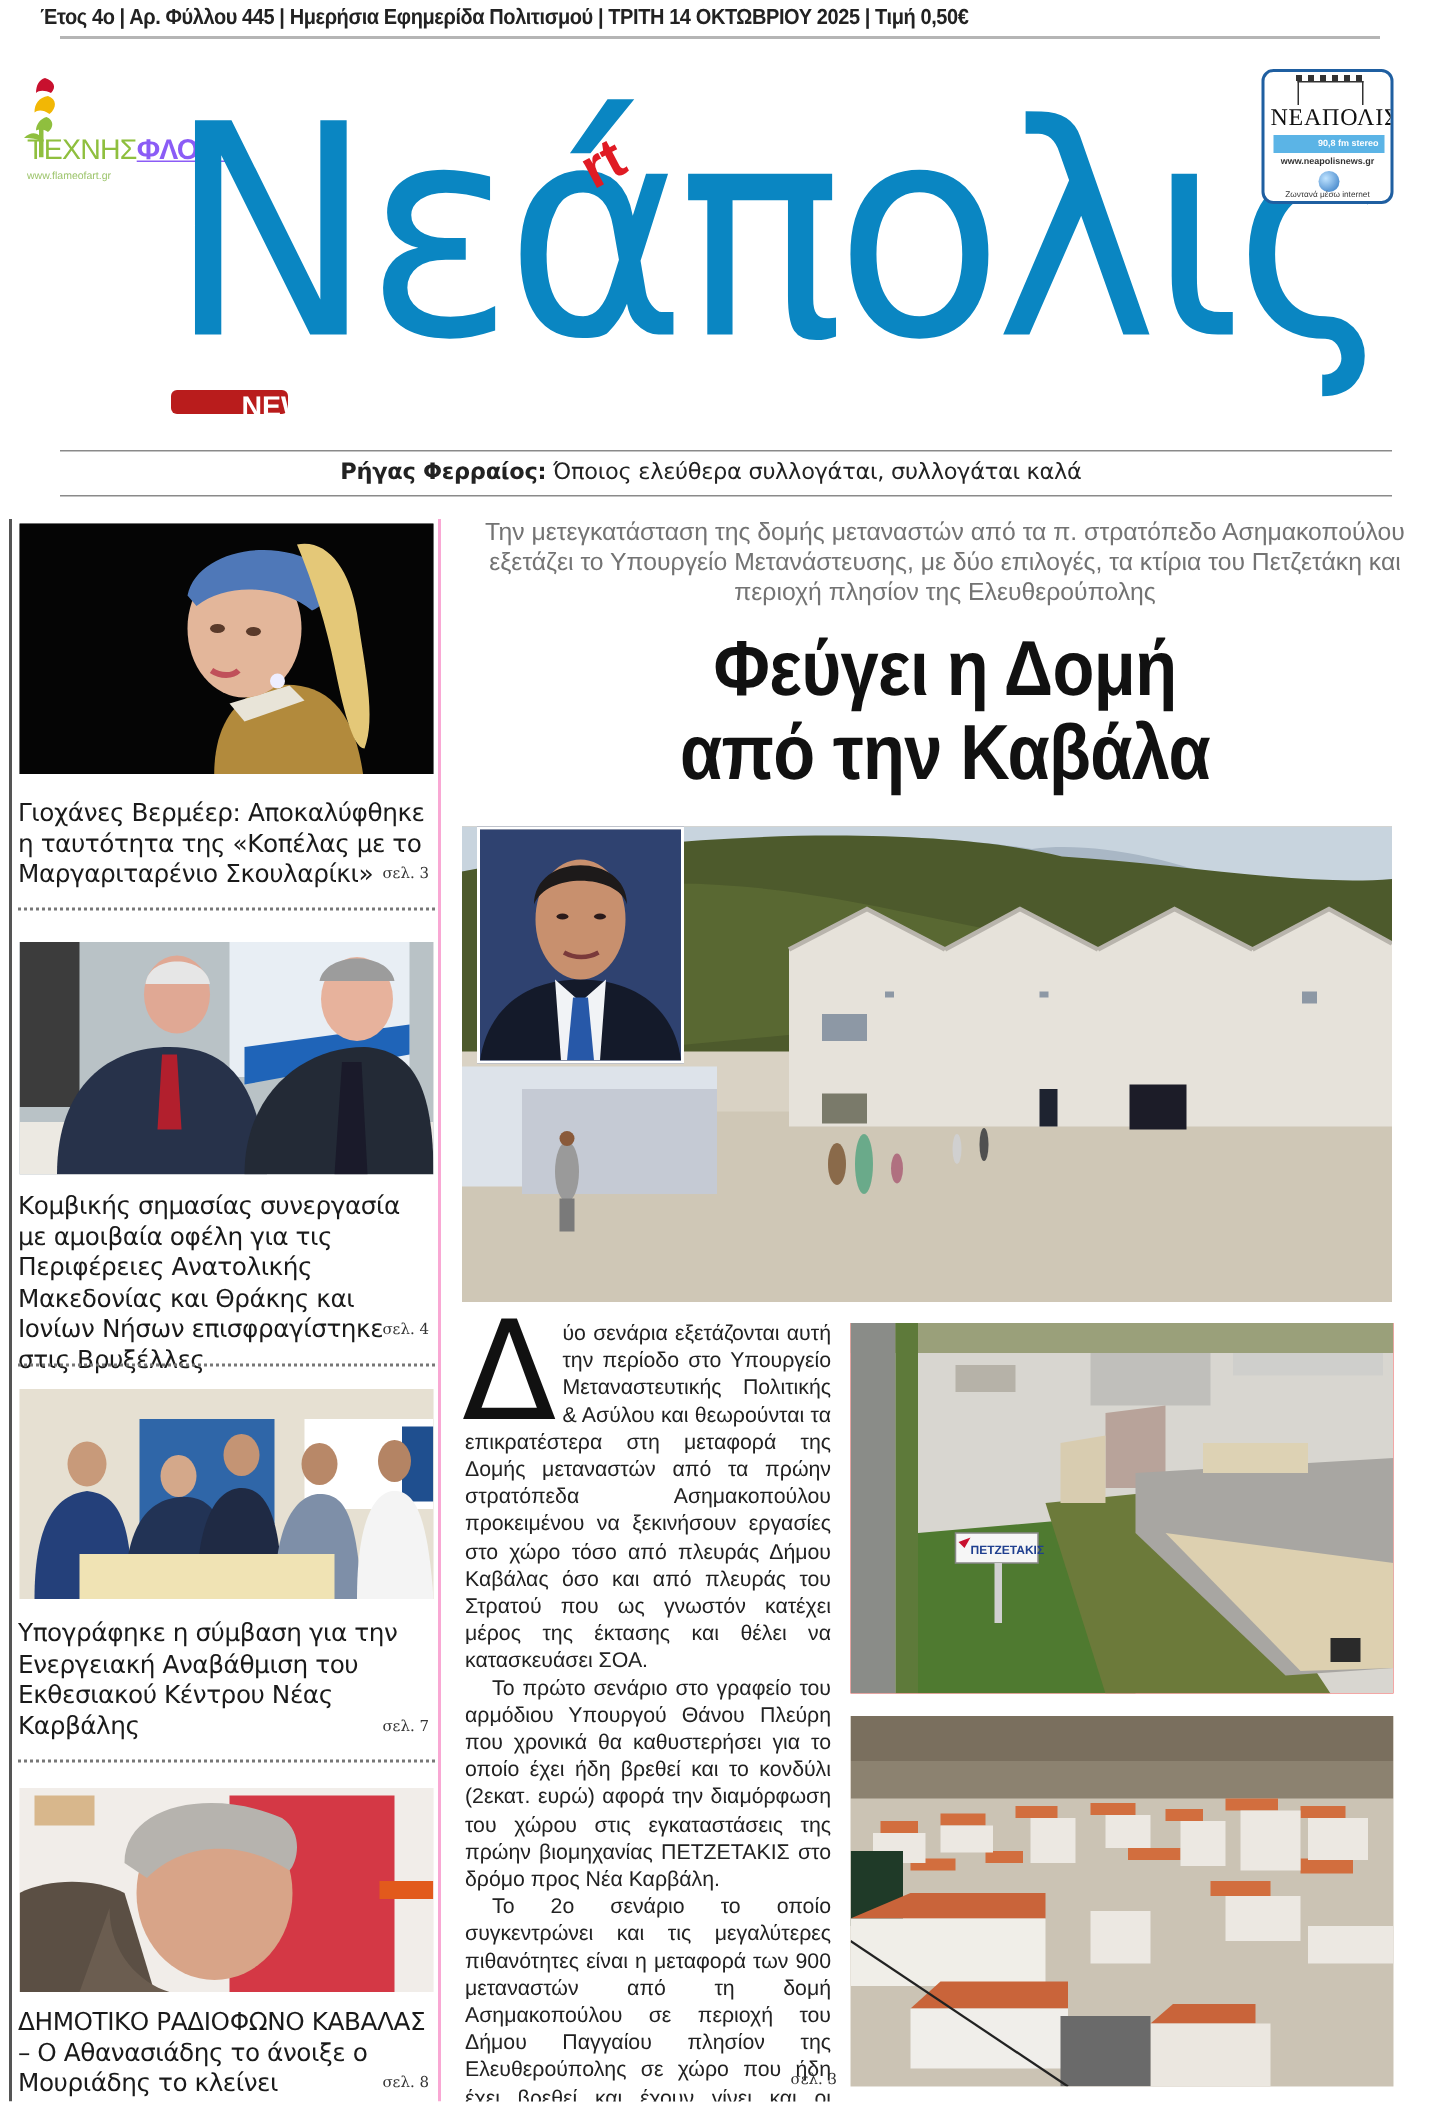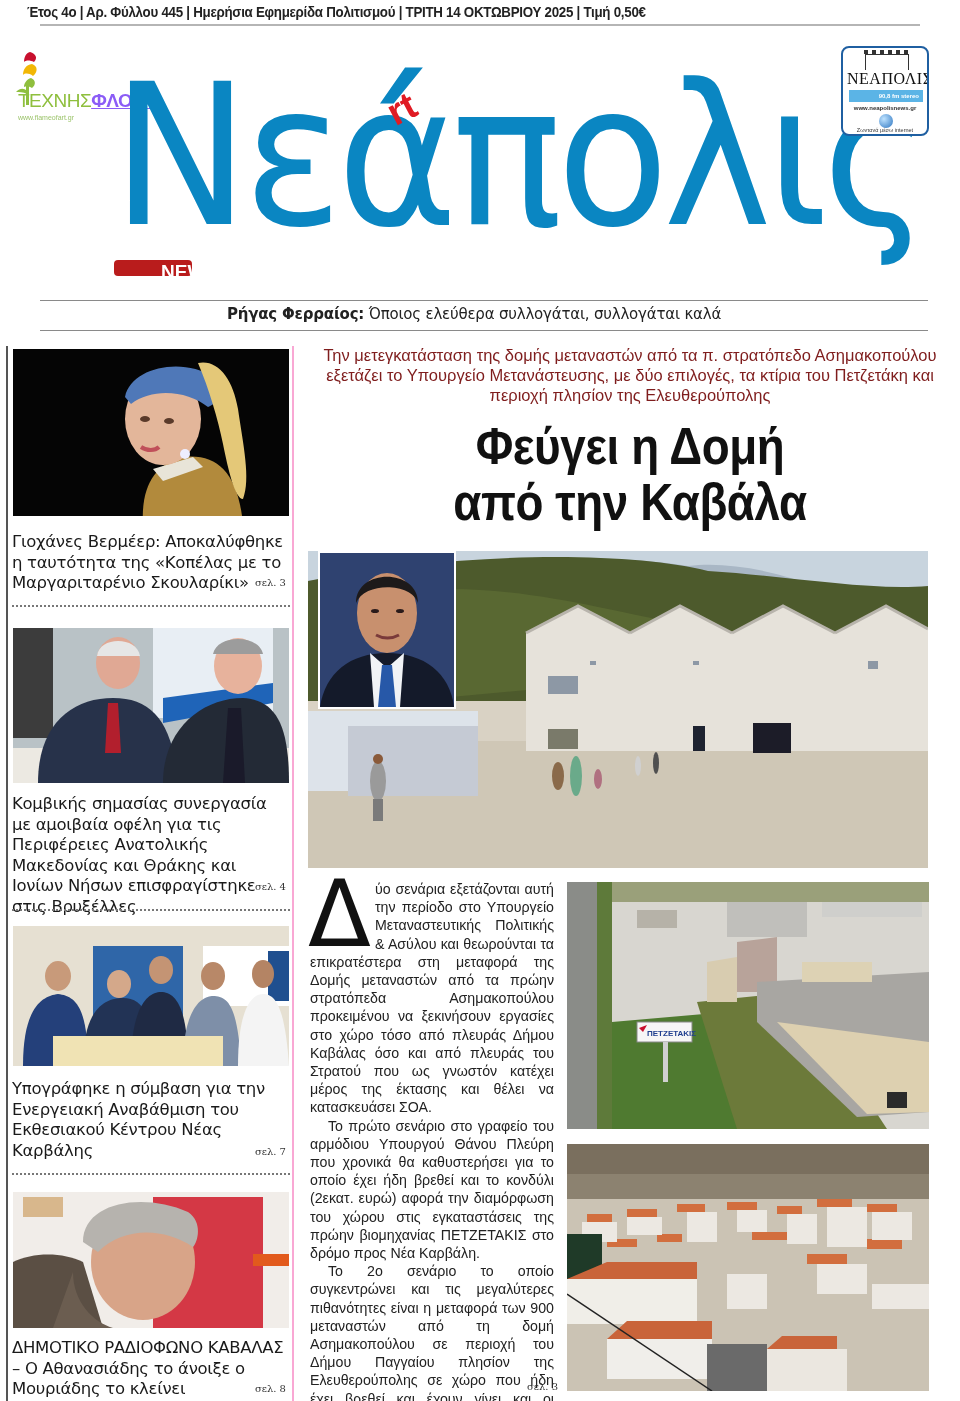--- a/index.html
+++ b/index.html
@@ -40,21 +40,21 @@
   .motto-rule-bot { position: absolute; left: 40px; top: 330px; width: 888px; height: 1px; background: #8a8a8a; }
 
   
   .sidebar { position: absolute; left: 6px; top: 346px; width: 288px; height: 1055px; border-left: 2px solid #555; border-right: 2px solid #f9a8d4; }
   .side-img { position: absolute; left: 5px; width: 276px; overflow: hidden; }
   .side-head { position: absolute; left: 4px; width: 278px; font-family: "DejaVu Sans", sans-serif; font-size: 16.5px; line-height: 20.5px; color: #1a1a1a; letter-spacing: -0.3px; }
   .side-page { position: absolute; right: 6px; font-family: "DejaVu Serif", serif; font-size: 10px; color: #333; }
   .dotted { position: absolute; left: 4px; width: 278px; border-top: 2px dotted #777; height: 0; }
 
   
-  .deck { position: absolute; left: 310px; top: 345px; width: 640px; text-align: center; font-family: "Liberation Sans", sans-serif; font-size: 16.5px; line-height: 20px; color: #7f1d1d; }
+  .deck { position: absolute; left: 310px; top: 345px; width: 640px; text-align: center; font-family: "Liberation Sans", sans-serif; font-size: 16.5px; line-height: 20px; color: #737373; }
   .headline { position: absolute; left: 310px; top: 418px; width: 640px; text-align: center; font-family: "Liberation Sans", sans-serif; font-weight: bold; font-size: 52px; line-height: 56px; color: #111; letter-spacing: -0.5px; transform: scaleX(0.88); transform-origin: center top; }
 
   .hero { position: absolute; left: 308px; top: 551px; width: 620px; height: 317px; overflow: hidden; background: #b9b4a8; }
   .inset { position: absolute; left: 318px; top: 551px; width: 138px; height: 158px; border: 2px solid #fff; overflow: hidden; background: #2a3a60; }
 
   .body-text { position: absolute; left: 310px; top: 880px; width: 244px; font-family: "Liberation Sans", sans-serif; font-size: 14.2px; line-height: 18.2px; color: #222; text-align: justify; hyphens: none; }
   .body-text p { margin: 0; }
   .body-text p + p { text-indent: 18px; }
   .dropcap { float: left; font-family: "DejaVu Sans", sans-serif; font-size: 92px; line-height: 66px; height: 70px; margin: 2px 4px 0 -2px; color: #111; }
   .body-page { position: absolute; left: 527px; top: 1381px; font-family: "DejaVu Serif", serif; font-size: 10px; color: #333; }

